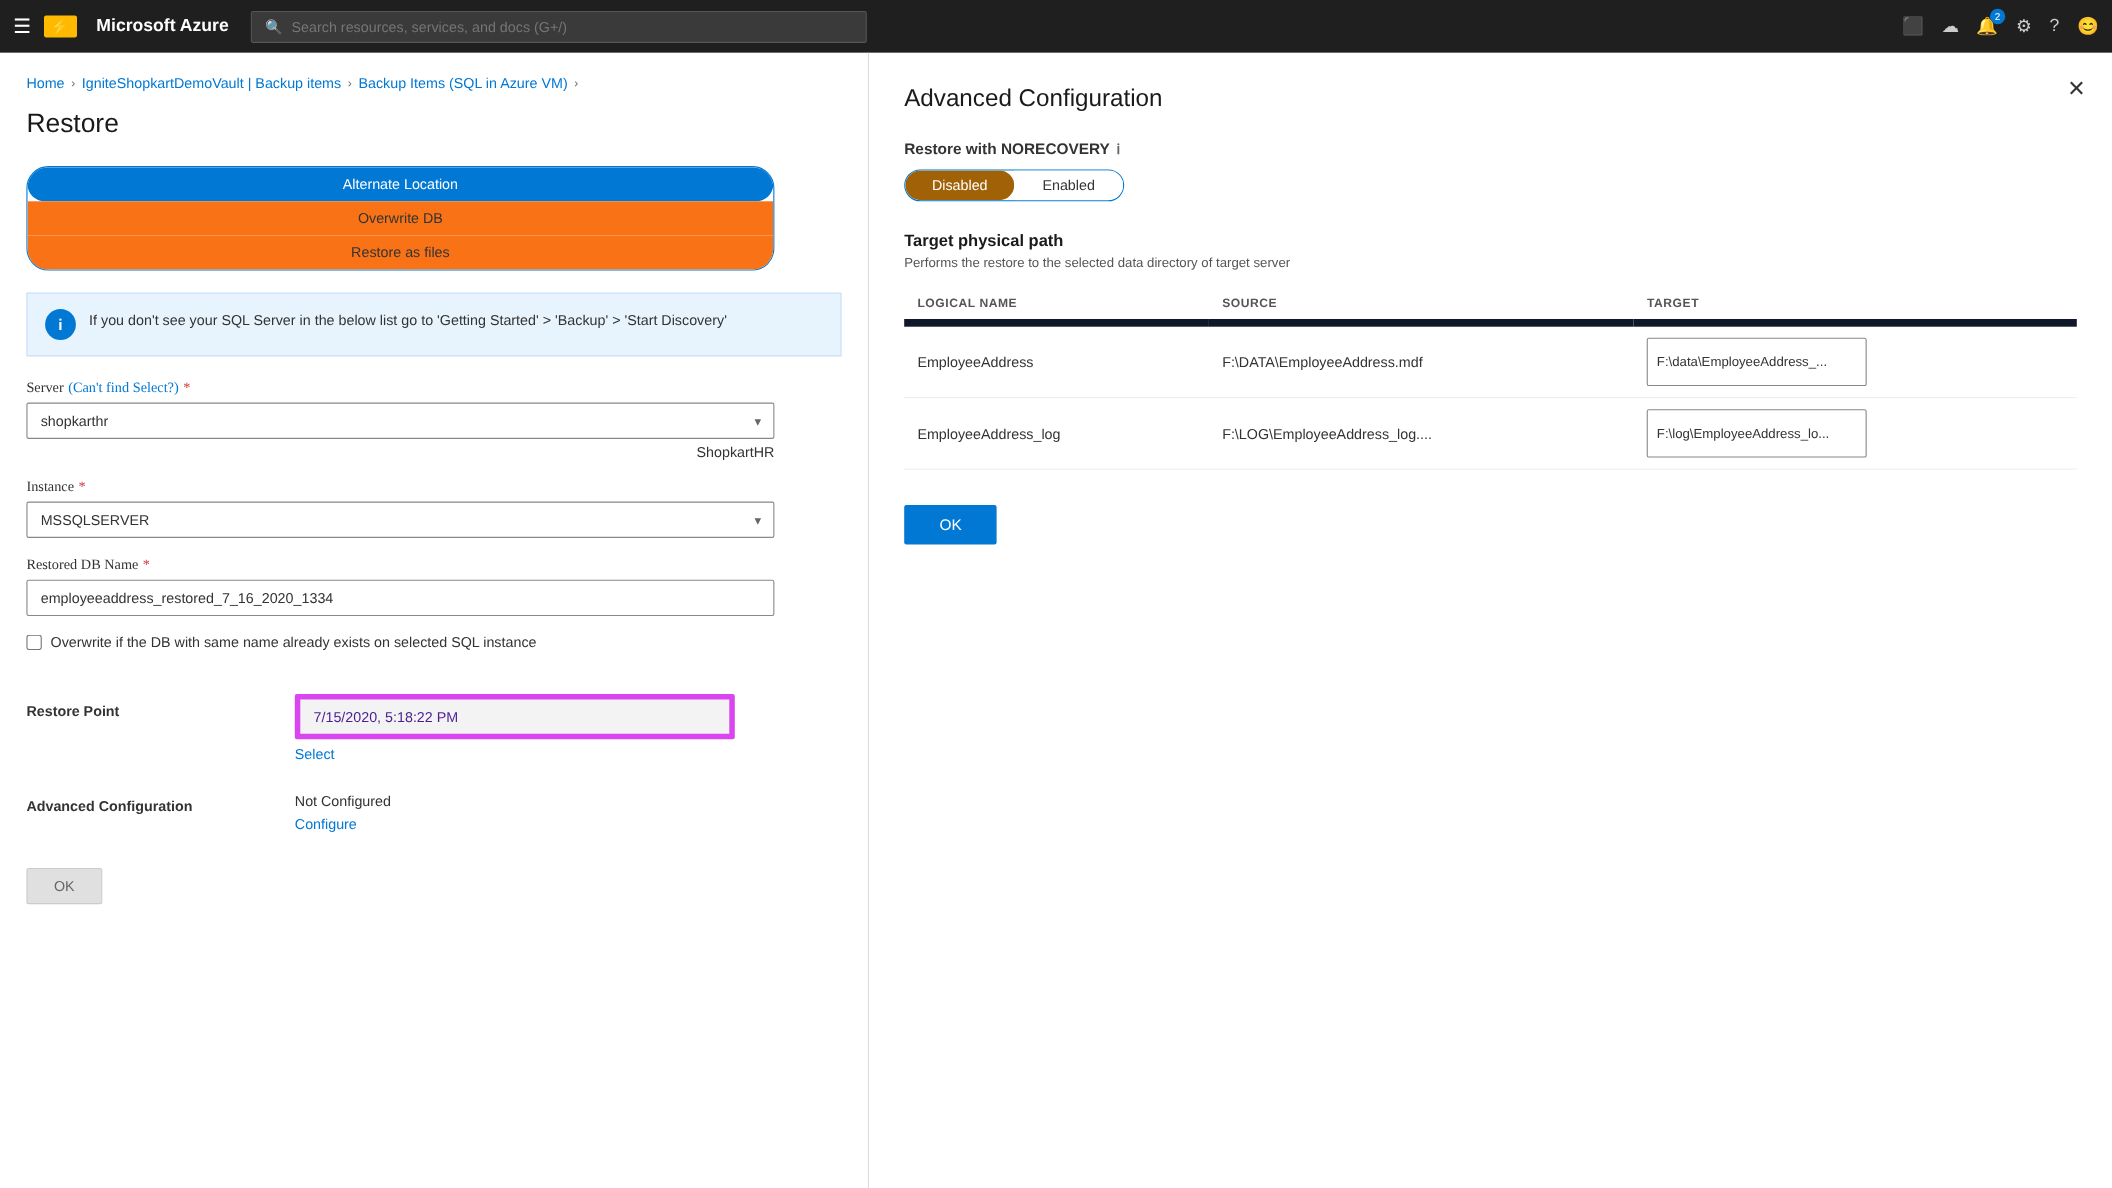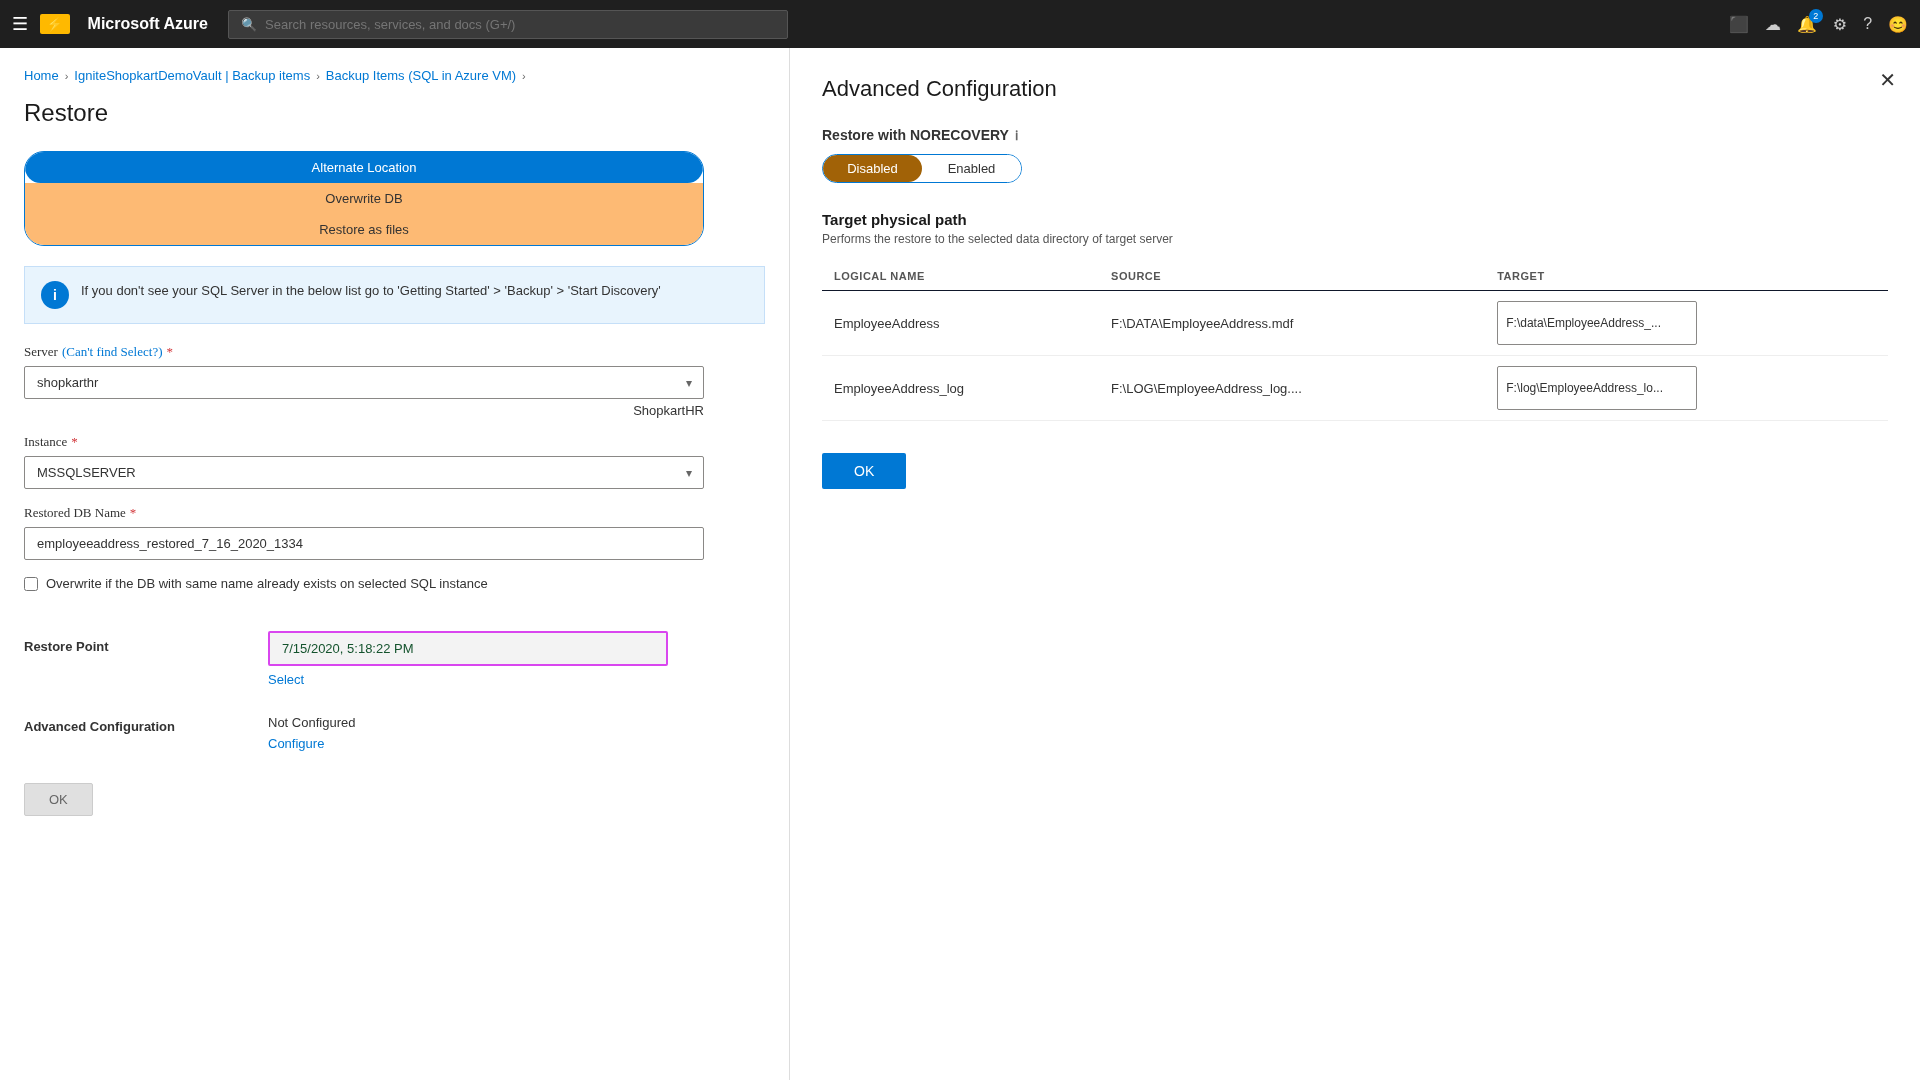--- a/index.html
+++ b/index.html
@@ -93,21 +93,21 @@
       margin-bottom: 20px;
       flex-direction: column;
     }
     .tab-item {
       flex: 1;
       text-align: center;
       padding: 8px 16px;
       cursor: pointer;
       font-size: 13px;
       color: #333;
-      background: #fdba74;
+      background: #f97316;
     }
     .tab-item.active {
       background: #0078d4;
       color: #fff;
       border-radius: 18px;
     }
 
     
     .info-banner {
       display: flex;
@@ -200,23 +200,23 @@
       align-items: flex-start;
       gap: 24px;
       margin-bottom: 20px;
       padding-top: 20px;
     }
     .section-label { width: 220px; font-size: 13px; font-weight: 600; color: #333; padding-top: 8px; }
     .section-content { flex: 1; }
     .restore-point-input {
       width: 400px;
       padding: 8px 12px;
-      border: 2px solid #d946ef;
+      border: 5px solid #d946ef;
       background: #f3f3f3;
-      color: #14532d;
+      color: #4c1d95;
       font-size: 13px;
       border-radius: 2px;
     }
     .link-text { color: #0078d4; cursor: pointer; font-size: 13px; margin-top: 6px; display: block; }
 
     .adv-config-row {
       display: flex;
       align-items: flex-start;
       gap: 24px;
       padding-top: 8px;
@@ -289,21 +289,21 @@
 
     .data-table { width: 100%; border-collapse: collapse; }
     .data-table th {
       text-align: left;
       font-size: 11px;
       font-weight: 600;
       color: #555;
       text-transform: uppercase;
       letter-spacing: 0.5px;
       padding: 8px 12px;
-      border-bottom: 1px solid #0f172a;
+      border-bottom: 7px solid #0f172a;
     }
     .data-table td {
       padding: 10px 12px;
       font-size: 13px;
       color: #333;
       border-bottom: 1px solid #eee;
       vertical-align: middle;
     }
     .target-input {
       width: 200px;

